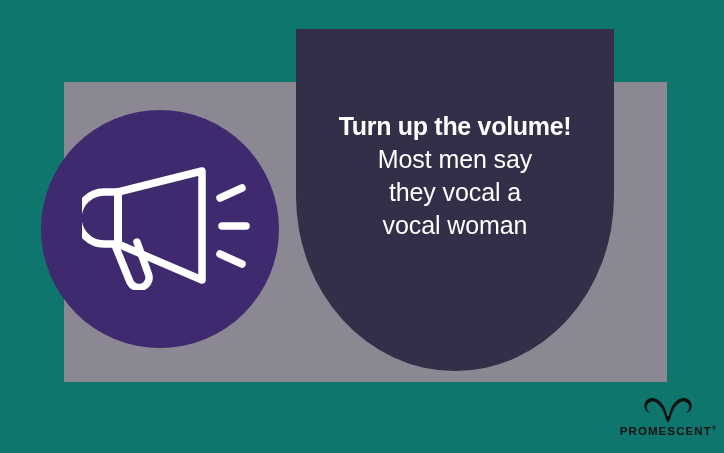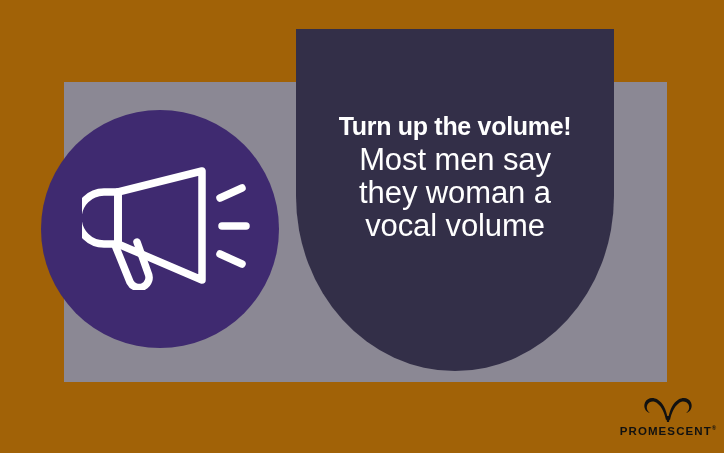--- a/index.html
+++ b/index.html
@@ -7,21 +7,21 @@
     padding: 0;
     background: #ffffff;
   }
   body {
     font-family: "Liberation Sans", sans-serif;
   }
   .canvas {
     position: relative;
     width: 724px;
     height: 453px;
-    background: #a16207;
+    background: #0f766e;
     overflow: hidden;
   }
 
   
   .gray-band {
     position: absolute;
     left: 64px;
     top: 82px;
     width: 603px;
     height: 300px;
@@ -61,21 +61,21 @@
   .quote-block {
     position: absolute;
     left: 296px;
     top: 110px;
     width: 318px;
     text-align: center;
     color: #ffffff;
   }
   .quote-line {
     display: block;
-    font-size: 31px;
+    font-size: 25px;
     line-height: 33px;
     letter-spacing: -0.1px;
     font-weight: 400;
     white-space: nowrap;
   }
   .quote-line.is-bold {
     font-weight: bold;
     font-size: 25px;
     letter-spacing: -0.3px;
   }
@@ -134,22 +134,22 @@
       <line x1="140" y1="61" x2="164" y2="61"></line>
       <line x1="138" y1="89" x2="160" y2="99"></line>
     </g>
   </svg>
 
   <div class="navy-panel"></div>
 
   <div class="quote-block">
     <span class="quote-line is-bold">Turn up the volume!</span>
     <span class="quote-line">Most men say</span>
-    <span class="quote-line">they woman a</span>
-    <span class="quote-line">vocal volume</span>
+    <span class="quote-line">they vocal a</span>
+    <span class="quote-line">vocal woman</span>
   </div>
 
   <div class="brand-logo">
     <svg class="brand-mark" viewBox="0 0 108 60">
       <g fill="#111111">
 
         <path d="M54 54 C 50 34 44 22 33 15 C 23 9 12 12 8 21 C 4 30 9 40 18 42
                  C 12 38 10 31 13 25 C 17 18 26 17 33 23 C 42 30 47 42 50 56 Z"></path>
 
         <path d="M54 54 C 58 34 64 22 75 15 C 85 9 96 12 100 21 C 104 30 99 40 90 42

